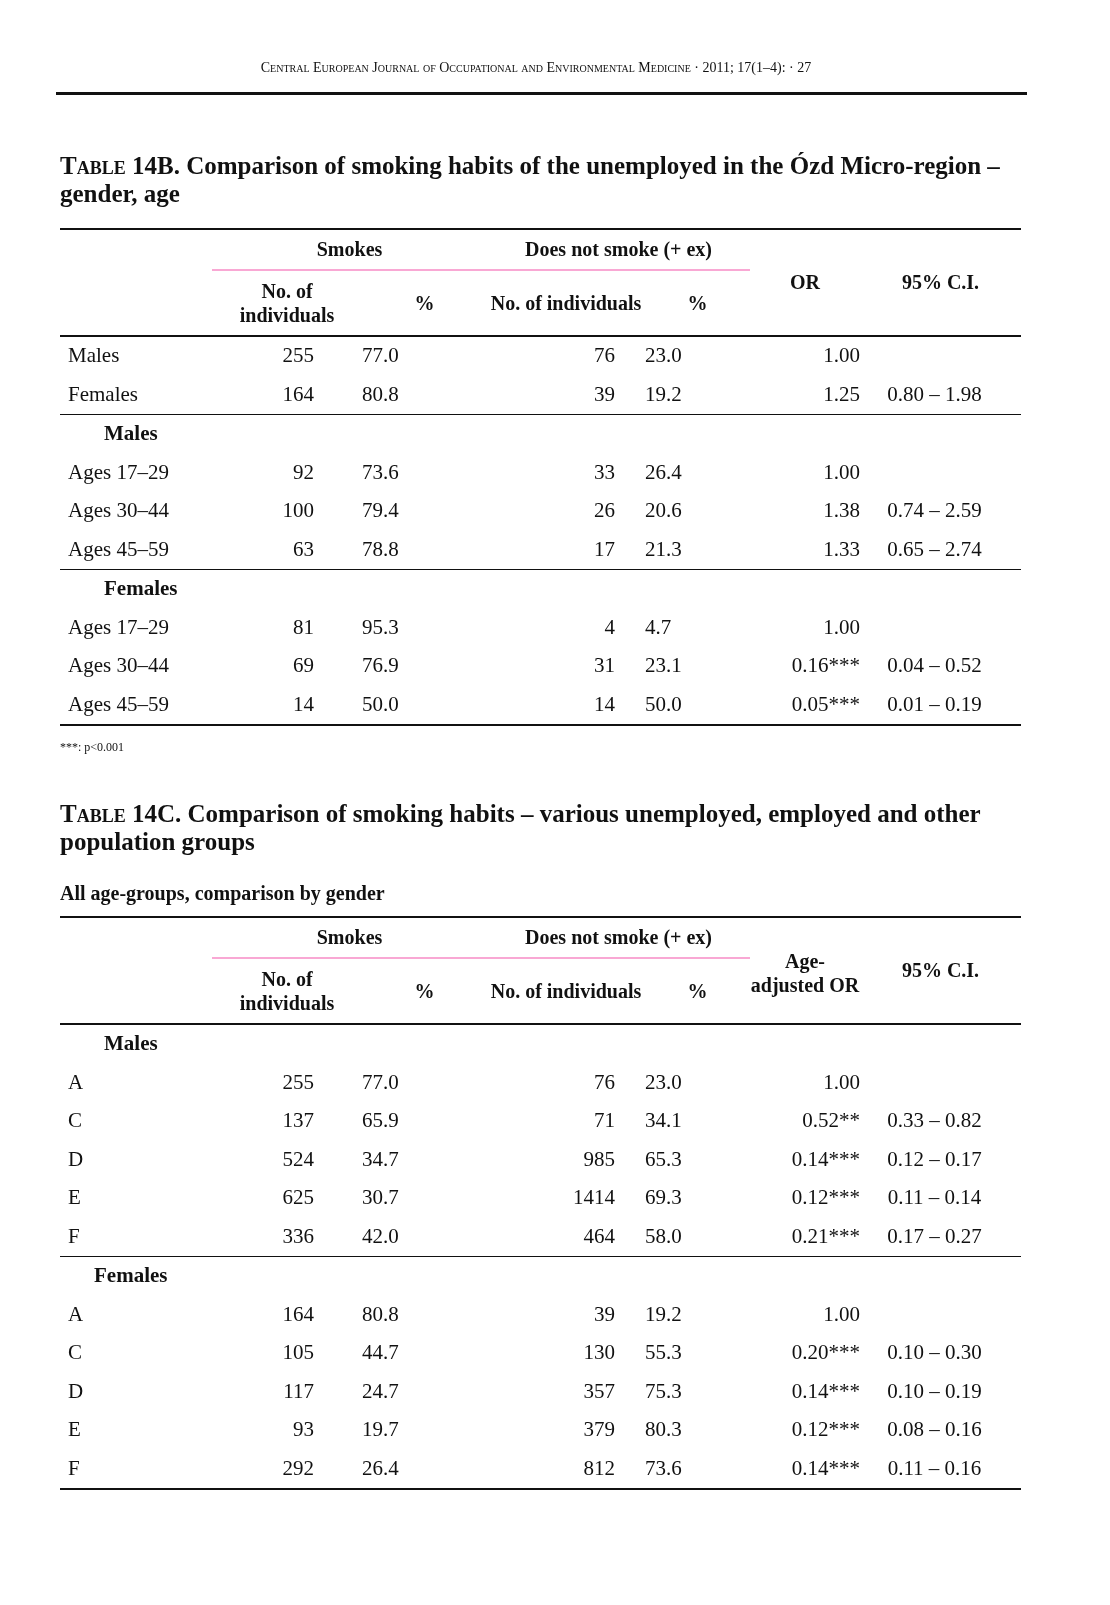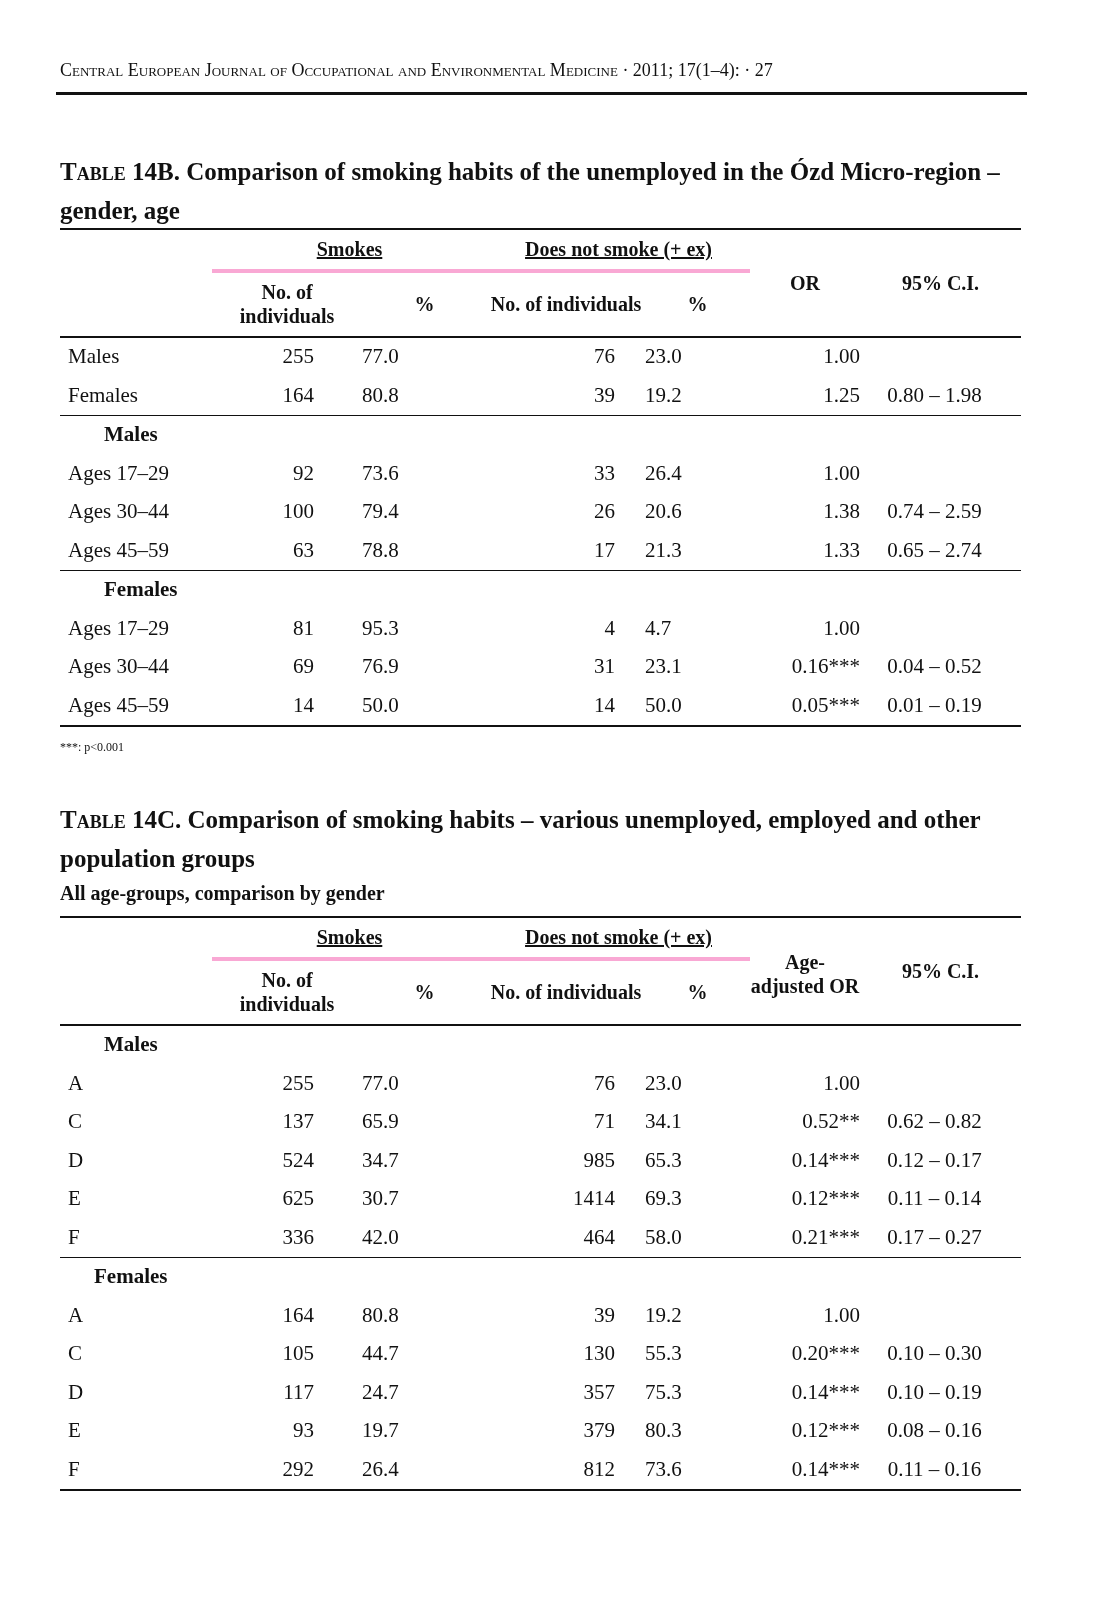--- a/index.html
+++ b/index.html
@@ -1,30 +1,30 @@
 <!DOCTYPE html>
 <html><head>
   <meta charset="utf-8">
   <style>
     html, body { margin: 0; padding: 0; background: #ffffff; }
     body {
       width: 1110px; height: 1605px; position: relative; overflow: hidden;
       font-family: "Liberation Serif", "DejaVu Serif", serif; color: #111;
     }
     .header {
-      position: absolute; left: 60px; top: 60px; width: 970px;
-      text-align: left; font-size: 18px; letter-spacing: 0px;
+      position: absolute; left: 51px; top: 60px; width: 970px;
+      text-align: center; font-size: 14px; letter-spacing: 0px;
     }
     .header .sc { font-variant: small-caps; }
     .header-rule {
       position: absolute; left: 56px; top: 92px; width: 971px; height: 3px; background: #111;
     }
     .table-title {
       position: absolute; left: 60px; width: 965px;
-      font-weight: bold; font-size: 25px; line-height: 39px;
+      font-weight: bold; font-size: 25px; line-height: 28px;
     }
     .table-title .sc { font-variant: small-caps; }
     .subtitle {
       position: absolute; left: 60px; font-weight: bold; font-size: 20px;
     }
     .footnote { position: absolute; left: 60px; font-size: 12px; }
     table.data {
       position: absolute; left: 60px; width: 961px;
       border-collapse: collapse; font-size: 21px; table-layout: fixed;
     }
@@ -37,21 +37,21 @@
     .grp2 { font-weight: bold; padding-left: 34px !important; text-align: left; }
     .num1 { text-align: right; padding-right: 48px !important; }
     .num2 { padding-right: 24px !important; }
     .num3 { text-align: right; padding-right: 30px !important; }
     .num4 { text-align: left; padding-right: 20px !important; }
     .or { text-align: right; padding-left: 13px !important; }
     .ci { text-align: center; padding-right: 12px !important; }
     .top-thick { border-top: 2px solid #111; }
     .bot-thick { border-bottom: 2px solid #111; }
     .bot-thin { border-bottom: 1px solid #111; }
-    .span-rule { border-bottom: 4px solid #f9a8d4; text-decoration: underline; }
+    .span-rule { border-bottom: 2px solid #f9a8d4; }
     th.center { text-align: center; }
   </style>
 </head>
 <body>
 
 <div class="header">
   <span class="sc">Central European Journal of Occupational and Environmental Medicine</span>
   <span>· 2011; 17(1–4): · 27</span>
 </div>
 <div class="header-rule"></div>
@@ -214,21 +214,21 @@
         <td class="or">1.00</td>
         <td class="ci"></td>
       </tr>
       <tr>
         <td class="lbl">C</td>
         <td class="num1">137</td>
         <td class="num2">65.9</td>
         <td class="num3">71</td>
         <td class="num4">34.1</td>
         <td class="or">0.52**</td>
-        <td class="ci">0.62 – 0.82</td>
+        <td class="ci">0.33 – 0.82</td>
       </tr>
       <tr>
         <td class="lbl">D</td>
         <td class="num1">524</td>
         <td class="num2">34.7</td>
         <td class="num3">985</td>
         <td class="num4">65.3</td>
         <td class="or">0.14***</td>
         <td class="ci">0.12 – 0.17</td>
       </tr>

